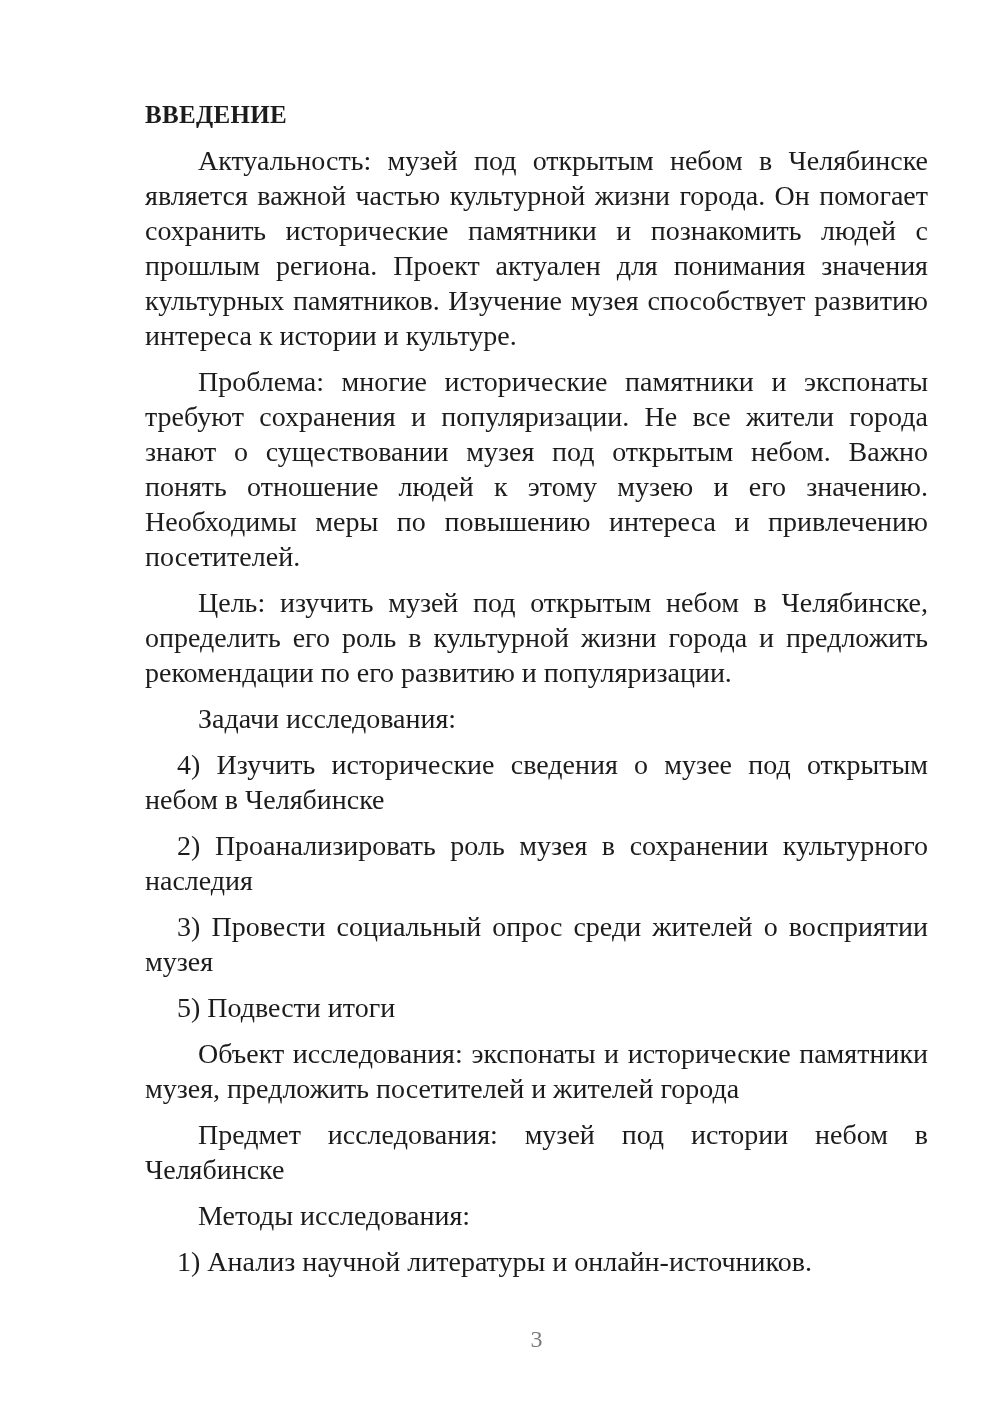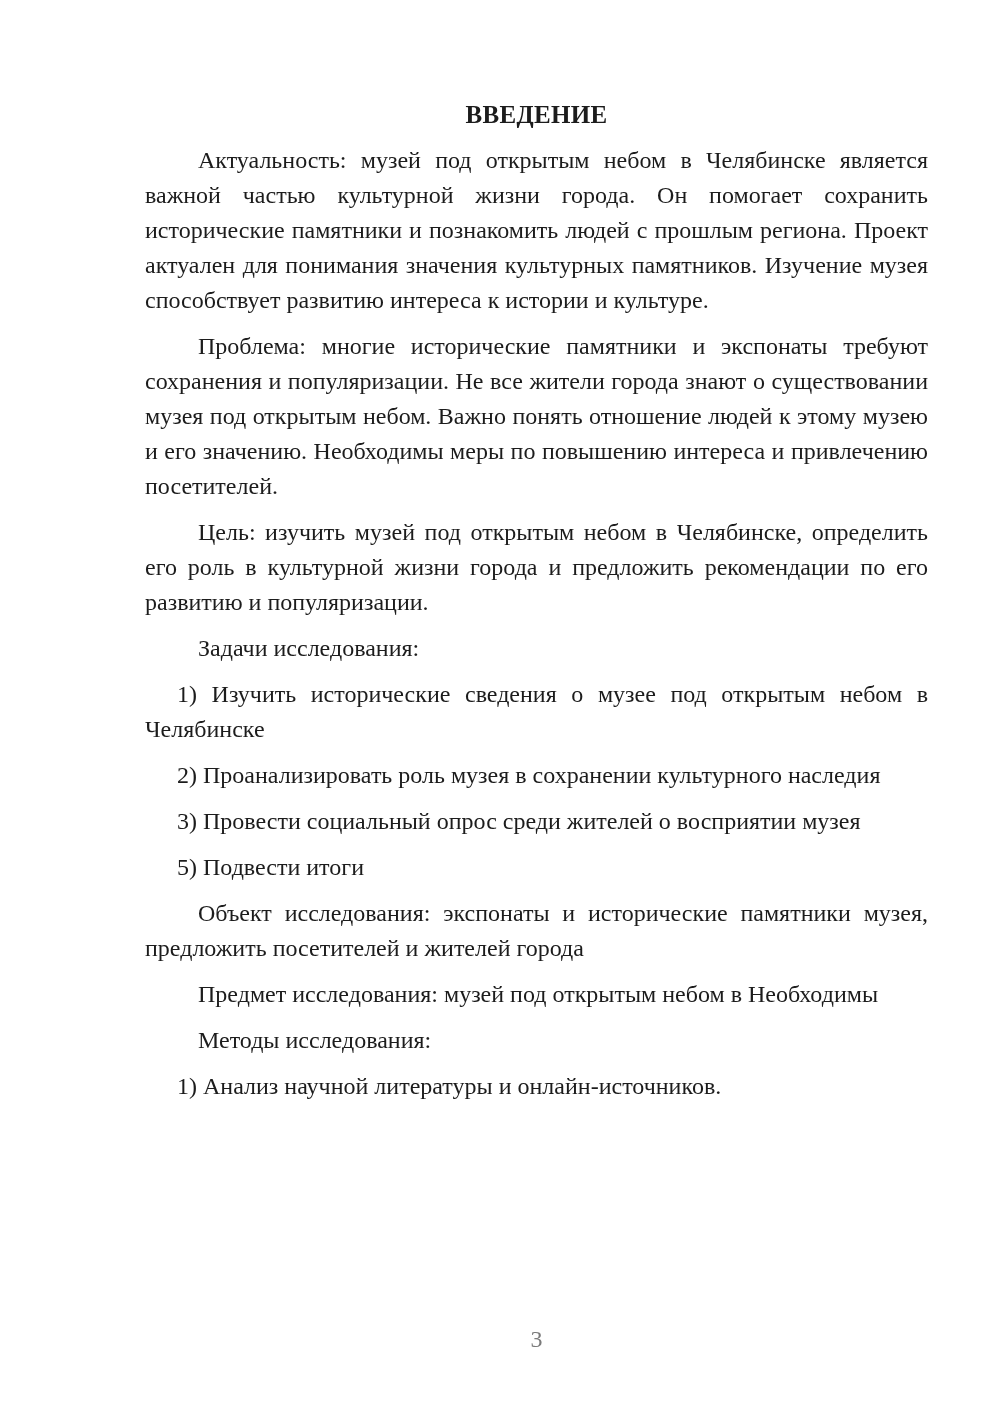--- a/index.html
+++ b/index.html
@@ -18,28 +18,28 @@
   }
   .content {
     position: absolute;
     left: 145px;
     top: 97px;
     width: 783px;
   }
   .doc-title {
     font-size: 25px;
     font-weight: 700;
-    text-align: center;
+    text-align: left;
     line-height: 35px;
     margin: 0 0 11px 0;
     letter-spacing: 0.3px;
   }
   .content p {
     margin: 0 0 11px 0;
-    font-size: 24px;
+    font-size: 28px;
     line-height: 35px;
     text-align: justify;
     text-indent: 53px;
   }
   .content p.list {
     text-indent: 32px;
   }
   .page-number {
     position: absolute;
     top: 1322px;
@@ -56,25 +56,25 @@
 
 <div class="page" style="background: rgb(255, 255, 255); color: rgb(28, 28, 28);">
   <div class="content">
     <h1 class="doc-title">ВВЕДЕНИЕ</h1>
 
     <p>Актуальность: музей под открытым небом в Челябинске является важной частью культурной жизни города. Он помогает сохранить исторические памятники и познакомить людей с прошлым региона. Проект актуален для понимания значения культурных памятников. Изучение музея способствует развитию интереса к истории и культуре.</p>
     <p>Проблема: многие исторические памятники и экспонаты требуют сохранения и популяризации. Не все жители города знают о существовании музея под открытым небом. Важно понять отношение людей к этому музею и его значению. Необходимы меры по повышению интереса и привлечению посетителей.</p>
     <p>Цель: изучить музей под открытым небом в Челябинске, определить его роль в культурной жизни города и предложить рекомендации по его развитию и популяризации.</p>
     <p>Задачи исследования:</p>
 
-    <p class="list">1) Изучить исторические сведения о музее под открытым небом в Челябинске</p>
+    <p class="list">4) Изучить исторические сведения о музее под открытым небом в Челябинске</p>
     <p class="list">2) Проанализировать роль музея в сохранении культурного наследия</p>
     <p class="list">3) Провести социальный опрос среди жителей о восприятии музея</p>
     <p class="list">5) Подвести итоги</p>
 
     <p>Объект исследования: экспонаты и исторические памятники музея, предложить посетителей и жителей города</p>
-    <p>Предмет исследования: музей под открытым небом в Необходимы</p>
+    <p>Предмет исследования: музей под истории небом в Челябинске</p>
     <p>Методы исследования:</p>
     <p class="list">1) Анализ научной литературы и онлайн-источников.</p>
   </div>
 
   <div class="page-number" style="color: rgb(123, 123, 123);">3</div>
 </div>
 
 </body></html>

